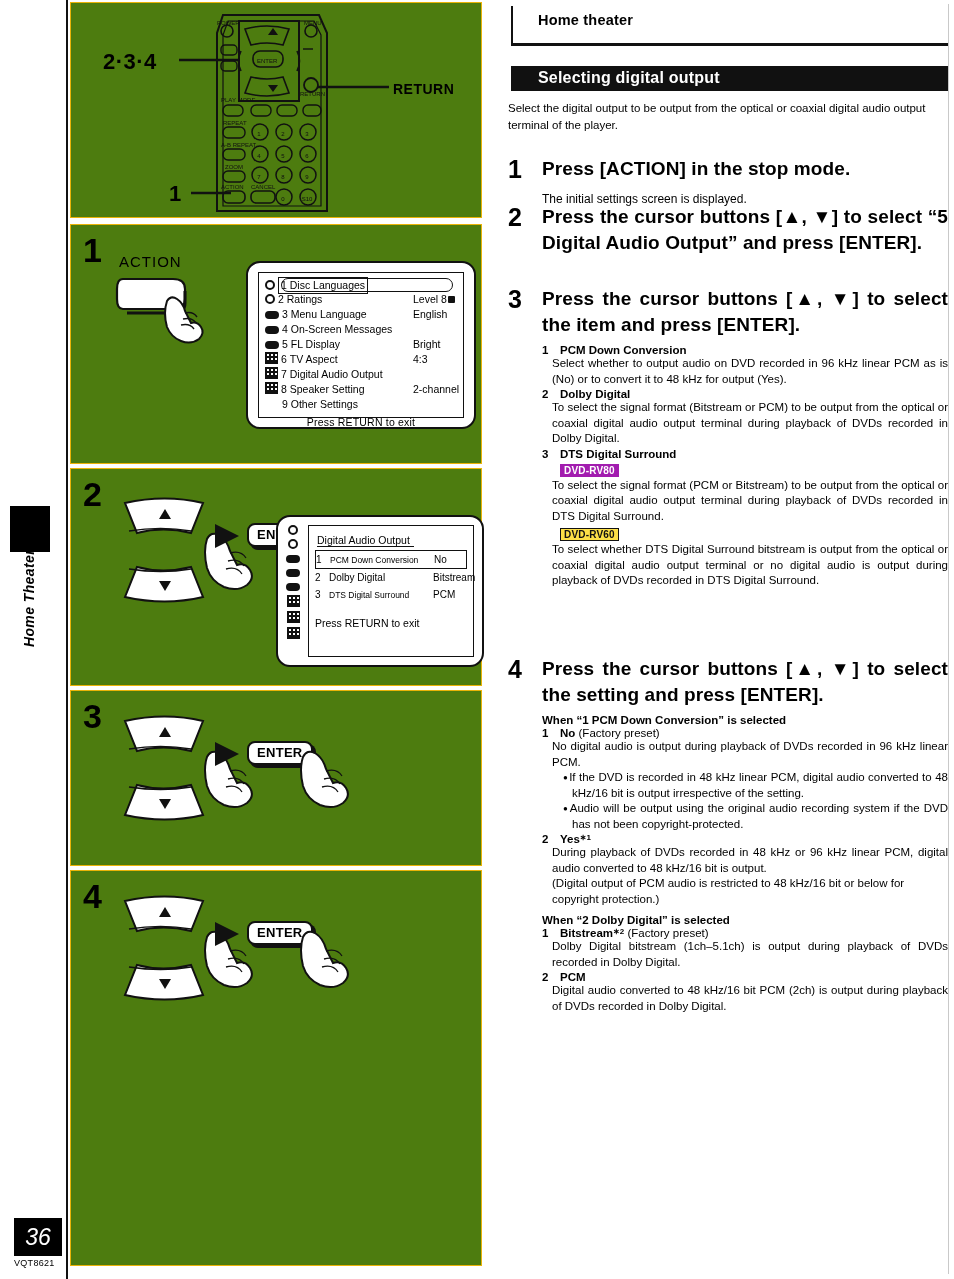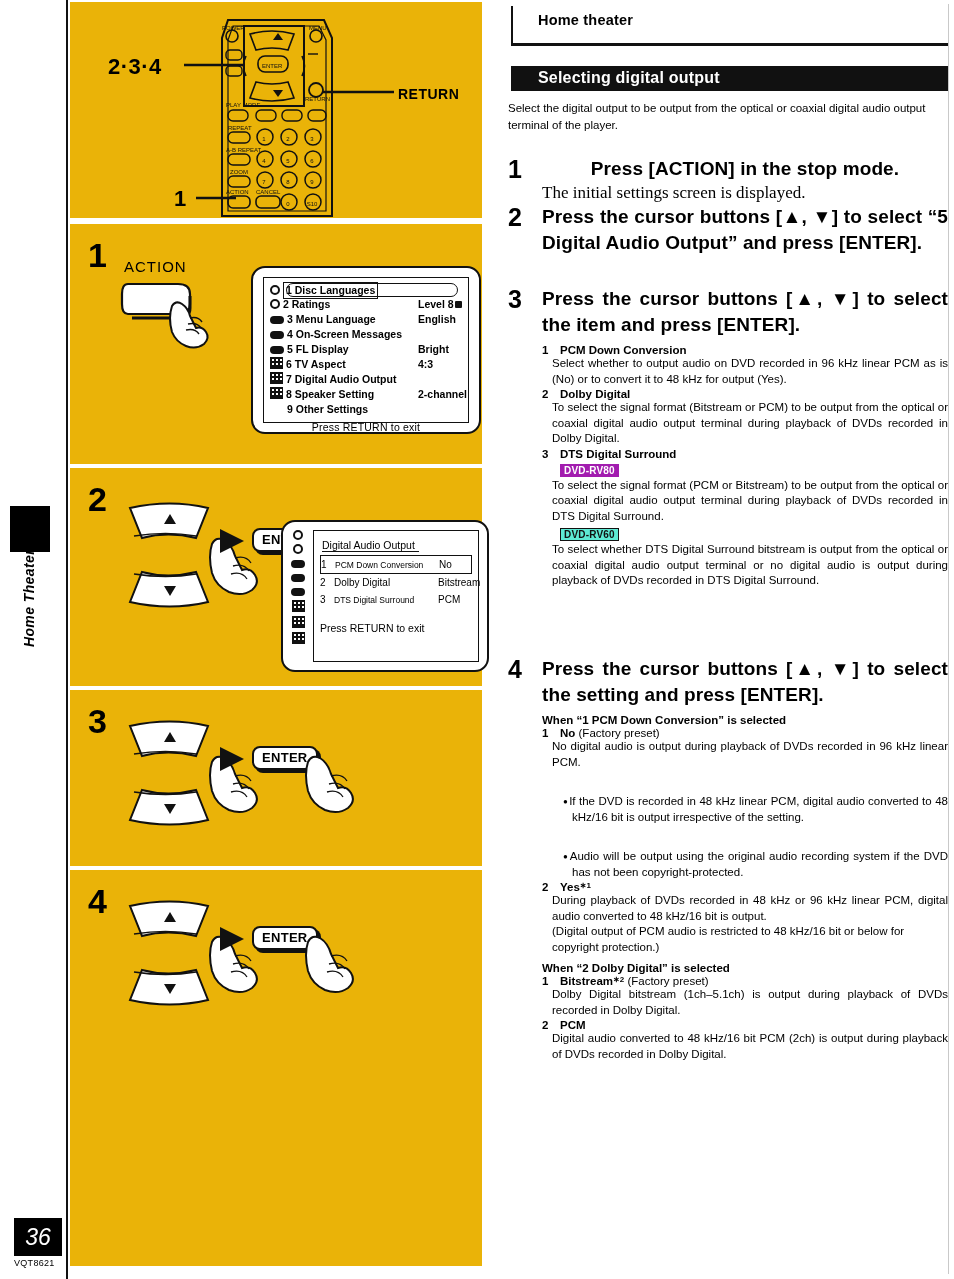--- a/index.html
+++ b/index.html
@@ -79,23 +79,23 @@
     left: 948px; top: 4px;
     width: 1px; height: 1270px;
     background: #c9c9c9;
   }
 
   
   .panel {
     position: absolute;
     left: 70px;
     width: 412px;
-    border: 6px solid #eab308;
+    border: 1px solid #eab308;
     box-sizing: border-box;
-    background: #eab308;
+    background: #4d7c0f;
   }
   #panel-remote { top: 2px;   height: 216px; }
   #panel-step1  { top: 224px; height: 240px; }
   #panel-step2  { top: 468px; height: 218px; }
   #panel-step3  { top: 690px; height: 176px; }
   #panel-step4  { top: 870px; height: 396px; }
 
   .step-num {
     position: absolute;
     left: 12px; top: 8px;
@@ -141,21 +141,20 @@
     border: 1px solid #111;
     box-sizing: border-box;
     padding: 4px 6px;
   }
   .osd-row {
     position: relative;
     height: 15px;
     font-size: 10.5px;
     line-height: 15px;
     white-space: nowrap;
-    font-weight: bold;
   }
   .osd-ico {
     display: inline-block;
     width: 14px; height: 10px;
     vertical-align: -1px;
     margin-right: 3px;
   }
   .ico-disc {
     width: 10px; height: 10px;
     border: 2.5px solid #111;
@@ -311,24 +310,23 @@
   .step-text {
     flex: 1;
     font-size: 19px;
     font-weight: bold;
     line-height: 26px;
     text-align: justify;
     letter-spacing: .1px;
   }
   .step-sub {
     margin-left: 34px;
-    font-size: 17px;
+    font-size: 12px;
     line-height: 16px;
-    margin-top: 2px;
-    font-family: Liberation Serif, serif;
+    margin-top: 8px;
   }
 
   .detail {
     margin-left: 34px;
     margin-top: 6px;
   }
   .d-item { margin-bottom: 1px; }
   .d-head {
     font-size: 11.5px;
     font-weight: bold;
@@ -350,38 +348,37 @@
     display: inline-block;
     background: #a21caf;
     color: #fff;
     font-size: 10px;
     font-weight: bold;
     padding: 1px 4px 1px 4px;
     letter-spacing: .2px;
     margin: 2px 0 1px 18px;
   }
   .badge.outline {
-    background: #5eead4;
+    background: #fde047;
     color: #111;
     border: 1.5px solid #111;
     padding: 0px 3px;
   }
   .when-head {
     font-size: 11.5px;
     font-weight: bold;
     margin-top: 7px;
     margin-bottom: 1px;
   }
   .bullet {
     font-size: 11.5px;
     line-height: 15.5px;
     margin-left: 30px;
     text-indent: -9px;
     text-align: justify;
-    margin-top: 24px;
   }
   .bullet::before {
     content: "\25CF";
     font-size: 8px;
     vertical-align: 1px;
     margin-right: 1px;
   }
   sup { font-size: 8px; vertical-align: 3px; }
 </style>
 </head>
@@ -687,21 +684,21 @@
   <div id="section-bar"></div>
   <div id="section-title">Selecting digital output</div>
 
   <div class="intro">
     <div>Select the digital output to be output from the optical or coaxial digital audio output terminal of the player.</div>
   </div>
 
   <div class="step-block" style="top:156px">
     <div class="step-head">
       <div class="step-digit">1</div>
-      <div class="step-text" style="text-align:center">Press [ACTION] in the stop mode.</div>
+      <div class="step-text" style="text-align:left">Press [ACTION] in the stop mode.</div>
     </div>
     <div class="step-sub">The initial settings screen is displayed.</div>
   </div>
 
   <div class="step-block" style="top:204px">
     <div class="step-head">
       <div class="step-digit">2</div>
       <div class="step-text">Press the cursor buttons [▲, ▼] to select “5 Digital Audio Output” and press [ENTER].</div>
     </div>
   </div>

